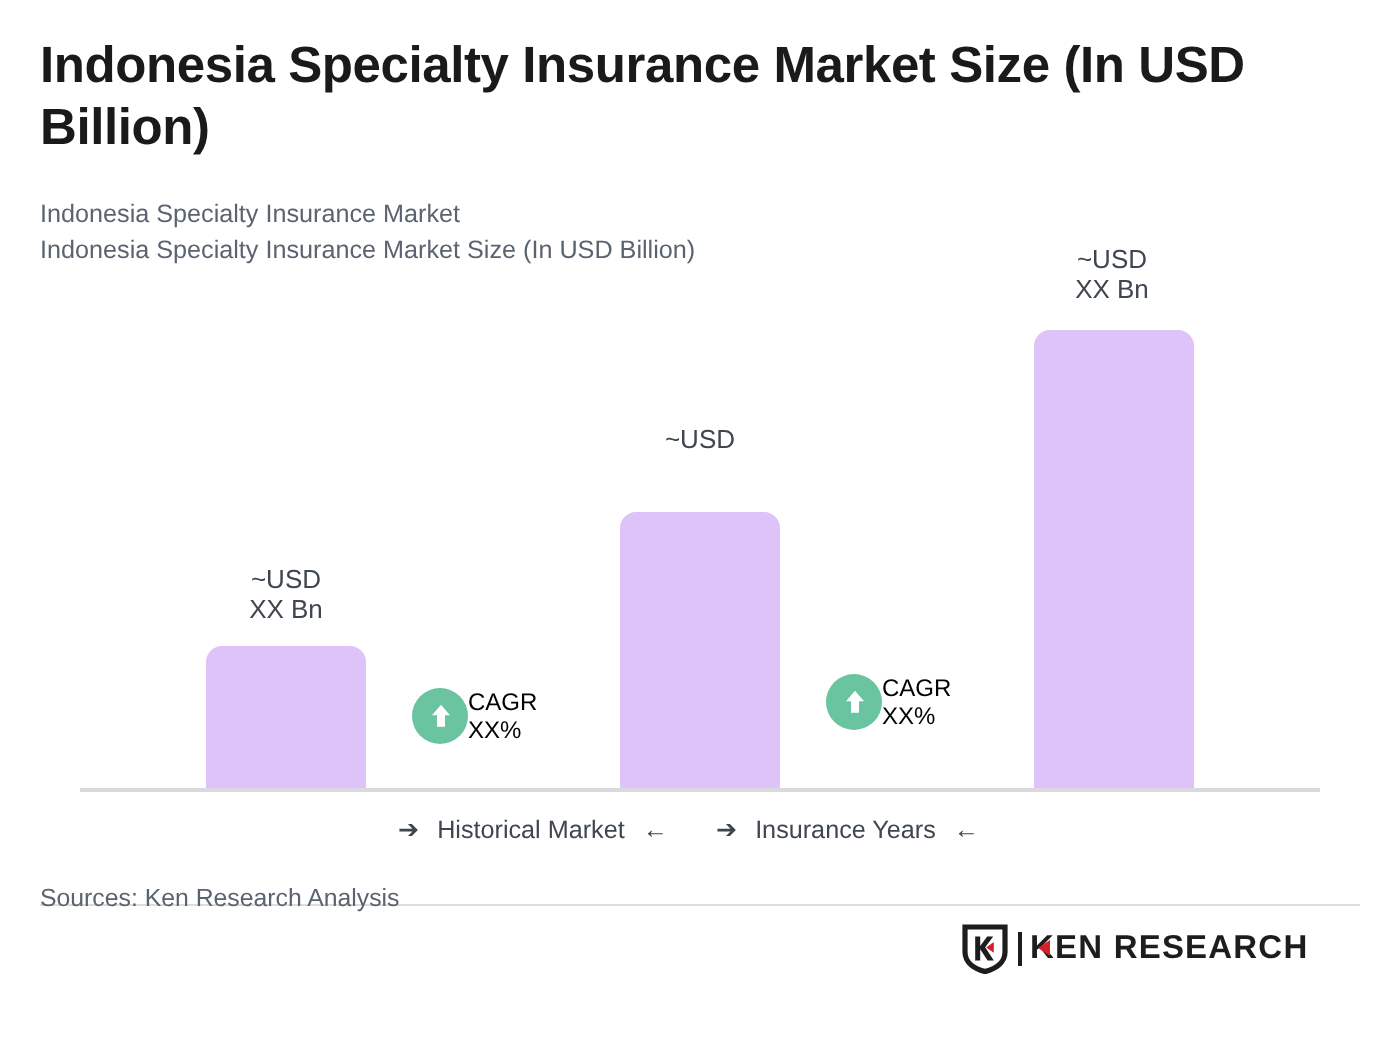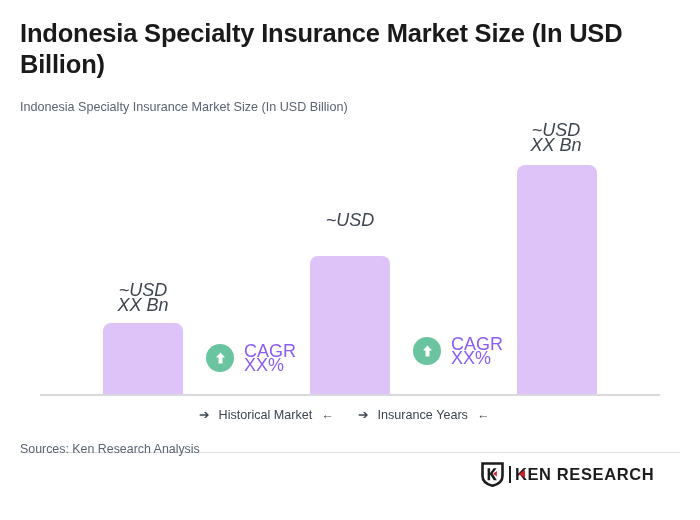--- a/index.html
+++ b/index.html
@@ -69,24 +69,23 @@
     position: absolute;
     width: 80px;
     background: #ddc3f7;
     border-radius: 8px 8px 0 0;
   }
 
   .bar-value {
     position: absolute;
     width: 110px;
     text-align: center;
-    font-size: 18px;
+    font-size: 13px;
     line-height: 14.5px;
     color: #3f4650;
-    font-style: italic;
   }
 
   
   .bar-1      { left: 103px; top: 323px; height: 72px; }
   .bar-1-lbl  { left: 88px;  top: 283px; }
   
   .bar-2      { left: 310px; top: 256px; height: 139px; }
   .bar-2-lbl  { left: 295px; top: 213px; }
   
   .bar-3      { left: 517px; top: 165px; height: 230px; }
@@ -103,24 +102,23 @@
     height: 28px;
     border-radius: 50%;
     background: #6ac4a0;
     display: flex;
     align-items: center;
     justify-content: center;
     flex: 0 0 auto;
   }
   .cagr-circle svg { display: block; }
   .cagr-text {
-    margin-left: 10px;
-    font-size: 18px;
+    font-size: 12px;
     line-height: 14.2px;
-    color: #8b5cf6;
+    color: #000000;
     white-space: nowrap;
   }
   .cagr-1 { left: 206px; top: 344px; }
   .cagr-2 { left: 413px; top: 337px; }
 
   
   .period-row {
     position: absolute;
     left: 0;
     top: 408px;
@@ -198,20 +196,21 @@
   }
 </style>
 </head>
 <body>
 
 <div id="page-root">
 
   <div class="title">Indonesia Specialty Insurance Market Size (In USD Billion)</div>
 
   <div class="subtitle">
+    <div>Indonesia Specialty Insurance Market</div>
     <div>Indonesia Specialty Insurance Market Size (In USD Billion)</div>
   </div>
 
   <div class="plot">
 
     <div class="bar-value bar-1-lbl">
       <div>~USD</div>
       <div>XX Bn</div>
     </div>
     <div class="bar bar-1"></div>

